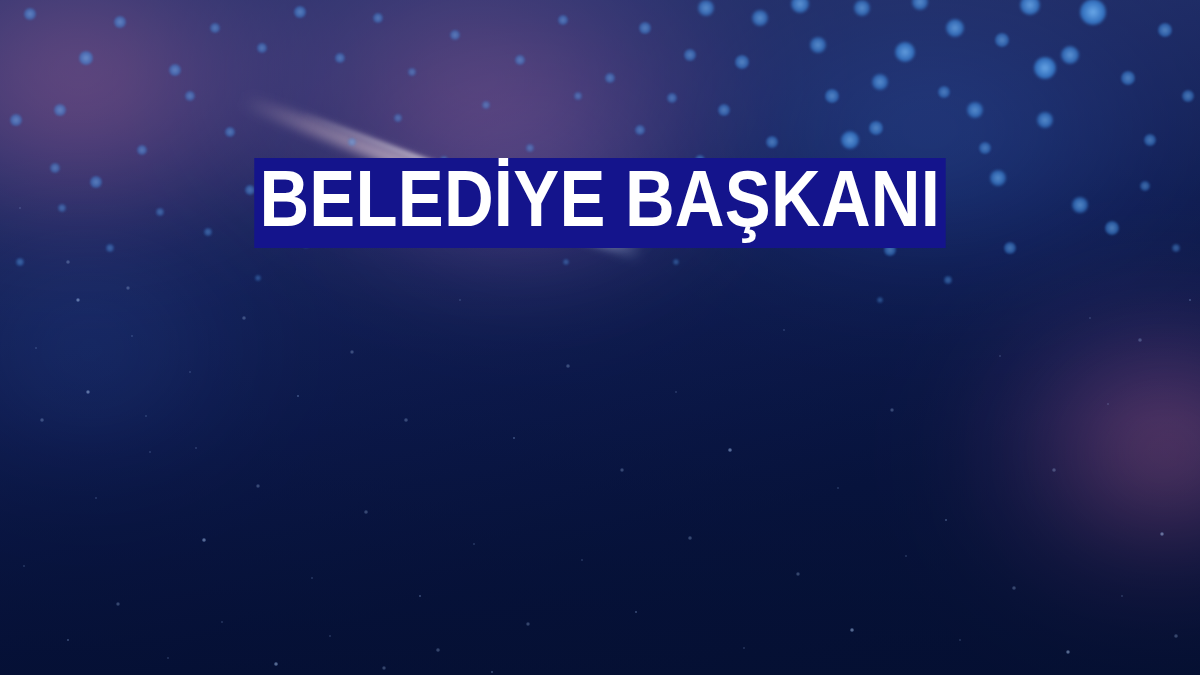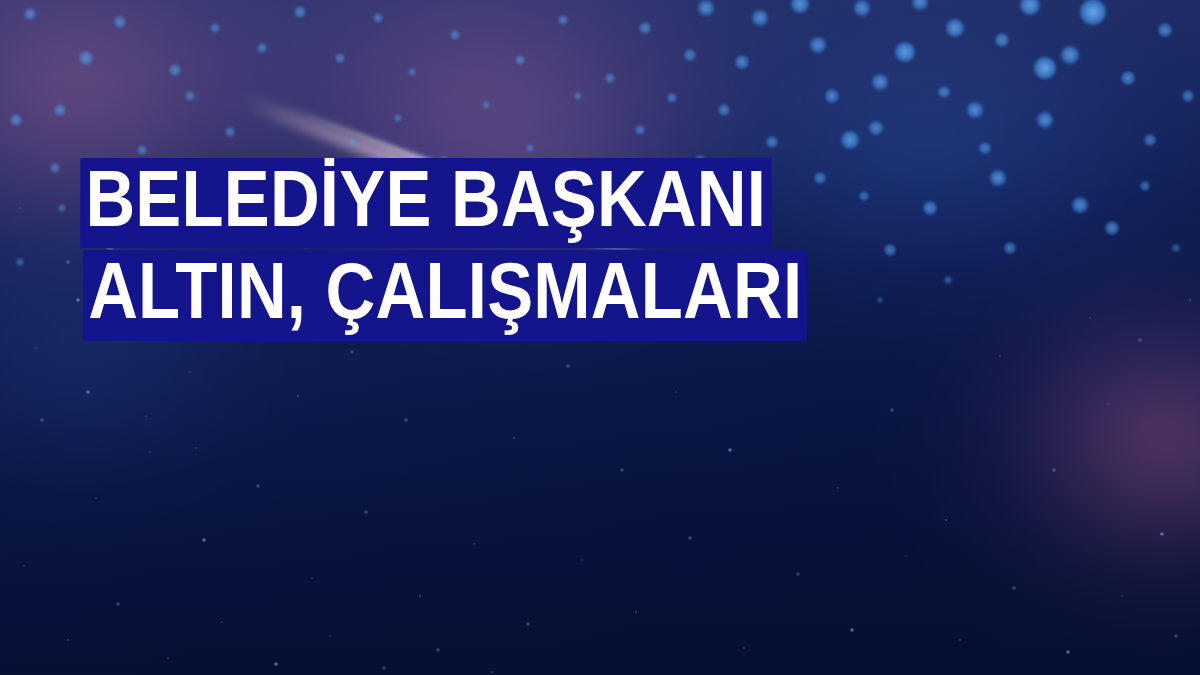--- a/index.html
+++ b/index.html
@@ -122,23 +122,22 @@
     position: absolute;
     border-radius: 50%;
     pointer-events: none;
   }
 
   
   .headline {
     position: absolute;
     left: 0; right: 0;
     top: 158px;
-    text-align: left;
+    text-align: center;
     z-index: 20;
-    padding-left: 24px;
   }
   .hl-line {
     display: block;
     line-height: 0.98;
     margin: 0;
     white-space: nowrap;
   }
   .hl-line + .hl-line { margin-top: 2px; }
   .hl-text {
     display: inline;
@@ -327,16 +326,15 @@
       <div class="dot" style="left: 1138.3px; top: 338.3px; width: 3.4px; height: 3.4px; background: radial-gradient(circle, rgba(210, 230, 255, 0.33) 0%, rgba(150, 190, 255, 0.165) 60%, rgba(120, 170, 255, 0) 100%); filter: blur(0.7px);"></div>
       <div class="dot" style="left: 1088.8px; top: 316.8px; width: 2.4px; height: 2.4px; background: radial-gradient(circle, rgba(210, 230, 255, 0.33) 0%, rgba(150, 190, 255, 0.165) 60%, rgba(120, 170, 255, 0) 100%); filter: blur(0.7px);"></div>
       <div class="dot" style="left: 34.8px; top: 346.8px; width: 2.4px; height: 2.4px; background: radial-gradient(circle, rgba(210, 230, 255, 0.33) 0%, rgba(150, 190, 255, 0.165) 60%, rgba(120, 170, 255, 0) 100%); filter: blur(0.7px);"></div>
       <div class="dot" style="left: 85.8px; top: 389.8px; width: 4.4px; height: 4.4px; background: radial-gradient(circle, rgba(210, 230, 255, 0.55) 0%, rgba(150, 190, 255, 0.275) 60%, rgba(120, 170, 255, 0) 100%); filter: blur(0.7px);"></div>
       <div class="dot" style="left: 144.8px; top: 414.8px; width: 2.4px; height: 2.4px; background: radial-gradient(circle, rgba(210, 230, 255, 0.33) 0%, rgba(150, 190, 255, 0.165) 60%, rgba(120, 170, 255, 0) 100%); filter: blur(0.7px);"></div>
       <div class="dot" style="left: 194.8px; top: 446.8px; width: 2.4px; height: 2.4px; background: radial-gradient(circle, rgba(210, 230, 255, 0.33) 0%, rgba(150, 190, 255, 0.165) 60%, rgba(120, 170, 255, 0) 100%); filter: blur(0.7px);"></div>
     </div>
 
   <div class="headline">
     <div class="hl-line"><span class="hl-text">BELEDİYE BAŞKANI</span></div>
-    <div class="hl-line"><span class="hl-text">ALTIN, ÇALIŞMALARI</span></div>
   </div>
 
 </div>
 
 </body></html>

